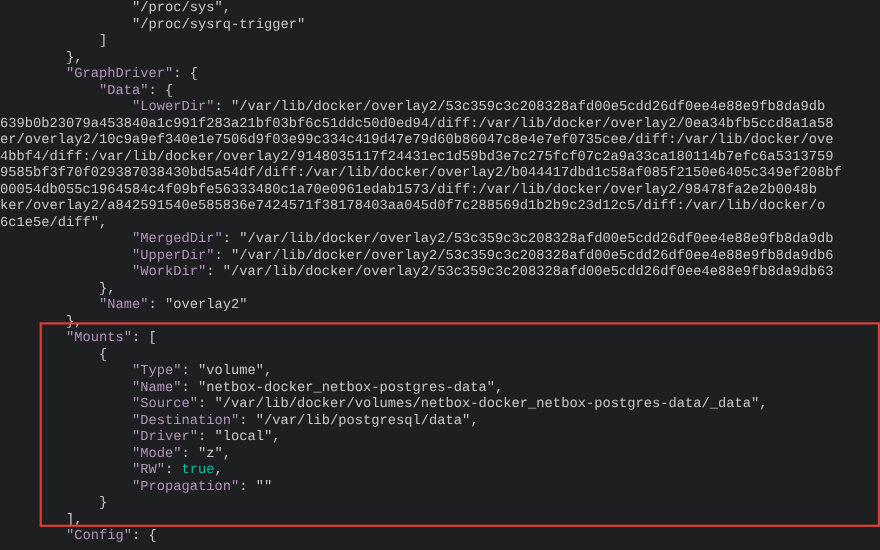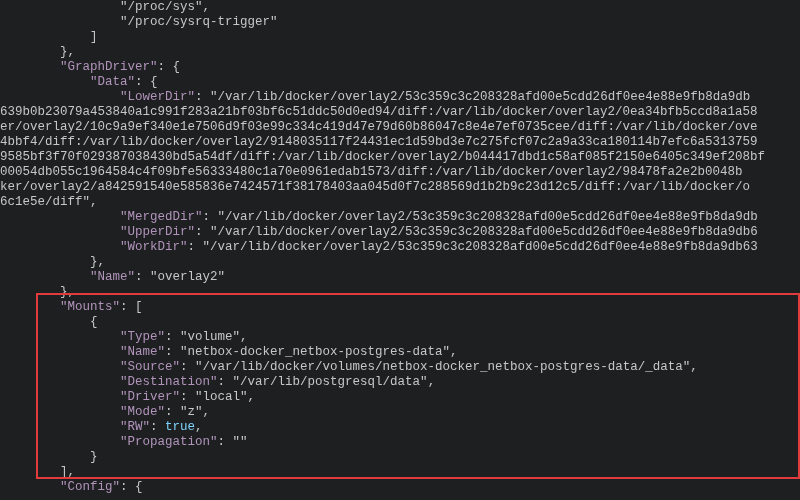--- a/index.html
+++ b/index.html
@@ -1,18 +1,18 @@
 <!DOCTYPE html>
 <html><head>
 <meta charset="utf-8">
 <style>
   html,body{margin:0;padding:0;background:#1d1f21;color:#c5c8c6;font-family:Consolas,"Courier New",monospace;font-size:12.5px;line-height:15px;width:800px;height:500px;overflow:hidden}
   .code{white-space:pre;padding:0}
   .key{color:#b294bb}
   .string{color:#c5c8c6}
-  .bool{color:#7dd3fc}
+  .bool{color:#14b8a6}
   .highlight-box{position:absolute;border:2px solid #e23b3b;pointer-events:none}
 </style>
 </head>
 <body>
 
 <div id="code-container" class="code"><div>                <span class="string">"/proc/sys"</span>,</div><div>                <span class="string">"/proc/sysrq-trigger"</span></div><div>            ]</div><div>        },</div><div>        <span class="key">"GraphDriver"</span>: {</div><div>            <span class="key">"Data"</span>: {</div><div>                <span class="key">"LowerDir"</span>: <span class="string">"/var/lib/docker/overlay2/53c359c3c208328afd00e5cdd26df0ee4e88e9fb8da9db</span></div><div><span class="string">639b0b23079a453840a1c991f283a21bf03bf6c51ddc50d0ed94/diff:/var/lib/docker/overlay2/0ea34bfb5ccd8a1a58</span></div><div><span class="string">er/overlay2/10c9a9ef340e1e7506d9f03e99c334c419d47e79d60b86047c8e4e7ef0735cee/diff:/var/lib/docker/ove</span></div><div><span class="string">4bbf4/diff:/var/lib/docker/overlay2/9148035117f24431ec1d59bd3e7c275fcf07c2a9a33ca180114b7efc6a5313759</span></div><div><span class="string">9585bf3f70f029387038430bd5a54df/diff:/var/lib/docker/overlay2/b044417dbd1c58af085f2150e6405c349ef208bf</span></div><div><span class="string">00054db055c1964584c4f09bfe56333480c1a70e0961edab1573/diff:/var/lib/docker/overlay2/98478fa2e2b0048b</span></div><div><span class="string">ker/overlay2/a842591540e585836e7424571f38178403aa045d0f7c288569d1b2b9c23d12c5/diff:/var/lib/docker/o</span></div><div><span class="string">6c1e5e/diff"</span>,</div><div>                <span class="key">"MergedDir"</span>: <span class="string">"/var/lib/docker/overlay2/53c359c3c208328afd00e5cdd26df0ee4e88e9fb8da9db</span></div><div>                <span class="key">"UpperDir"</span>: <span class="string">"/var/lib/docker/overlay2/53c359c3c208328afd00e5cdd26df0ee4e88e9fb8da9db6</span></div><div>                <span class="key">"WorkDir"</span>: <span class="string">"/var/lib/docker/overlay2/53c359c3c208328afd00e5cdd26df0ee4e88e9fb8da9db63</span></div><div>            },</div><div>            <span class="key">"Name"</span>: <span class="string">"overlay2"</span></div><div>        },</div><div>        <span class="key">"Mounts"</span>: [</div><div>            {</div><div>                <span class="key">"Type"</span>: <span class="string">"volume"</span>,</div><div>                <span class="key">"Name"</span>: <span class="string">"netbox-docker_netbox-postgres-data"</span>,</div><div>                <span class="key">"Source"</span>: <span class="string">"/var/lib/docker/volumes/netbox-docker_netbox-postgres-data/_data"</span>,</div><div>                <span class="key">"Destination"</span>: <span class="string">"/var/lib/postgresql/data"</span>,</div><div>                <span class="key">"Driver"</span>: <span class="string">"local"</span>,</div><div>                <span class="key">"Mode"</span>: <span class="string">"z"</span>,</div><div>                <span class="key">"RW"</span>: <span class="bool">true</span>,</div><div>                <span class="key">"Propagation"</span>: <span class="string">""</span></div><div>            }</div><div>        ],</div><div>        <span class="key">"Config"</span>: {</div></div>
 <div id="hl" class="highlight-box" style="top: 293px; left: 36px; width: 760px; height: 182px;"></div>
 
 </body></html>

